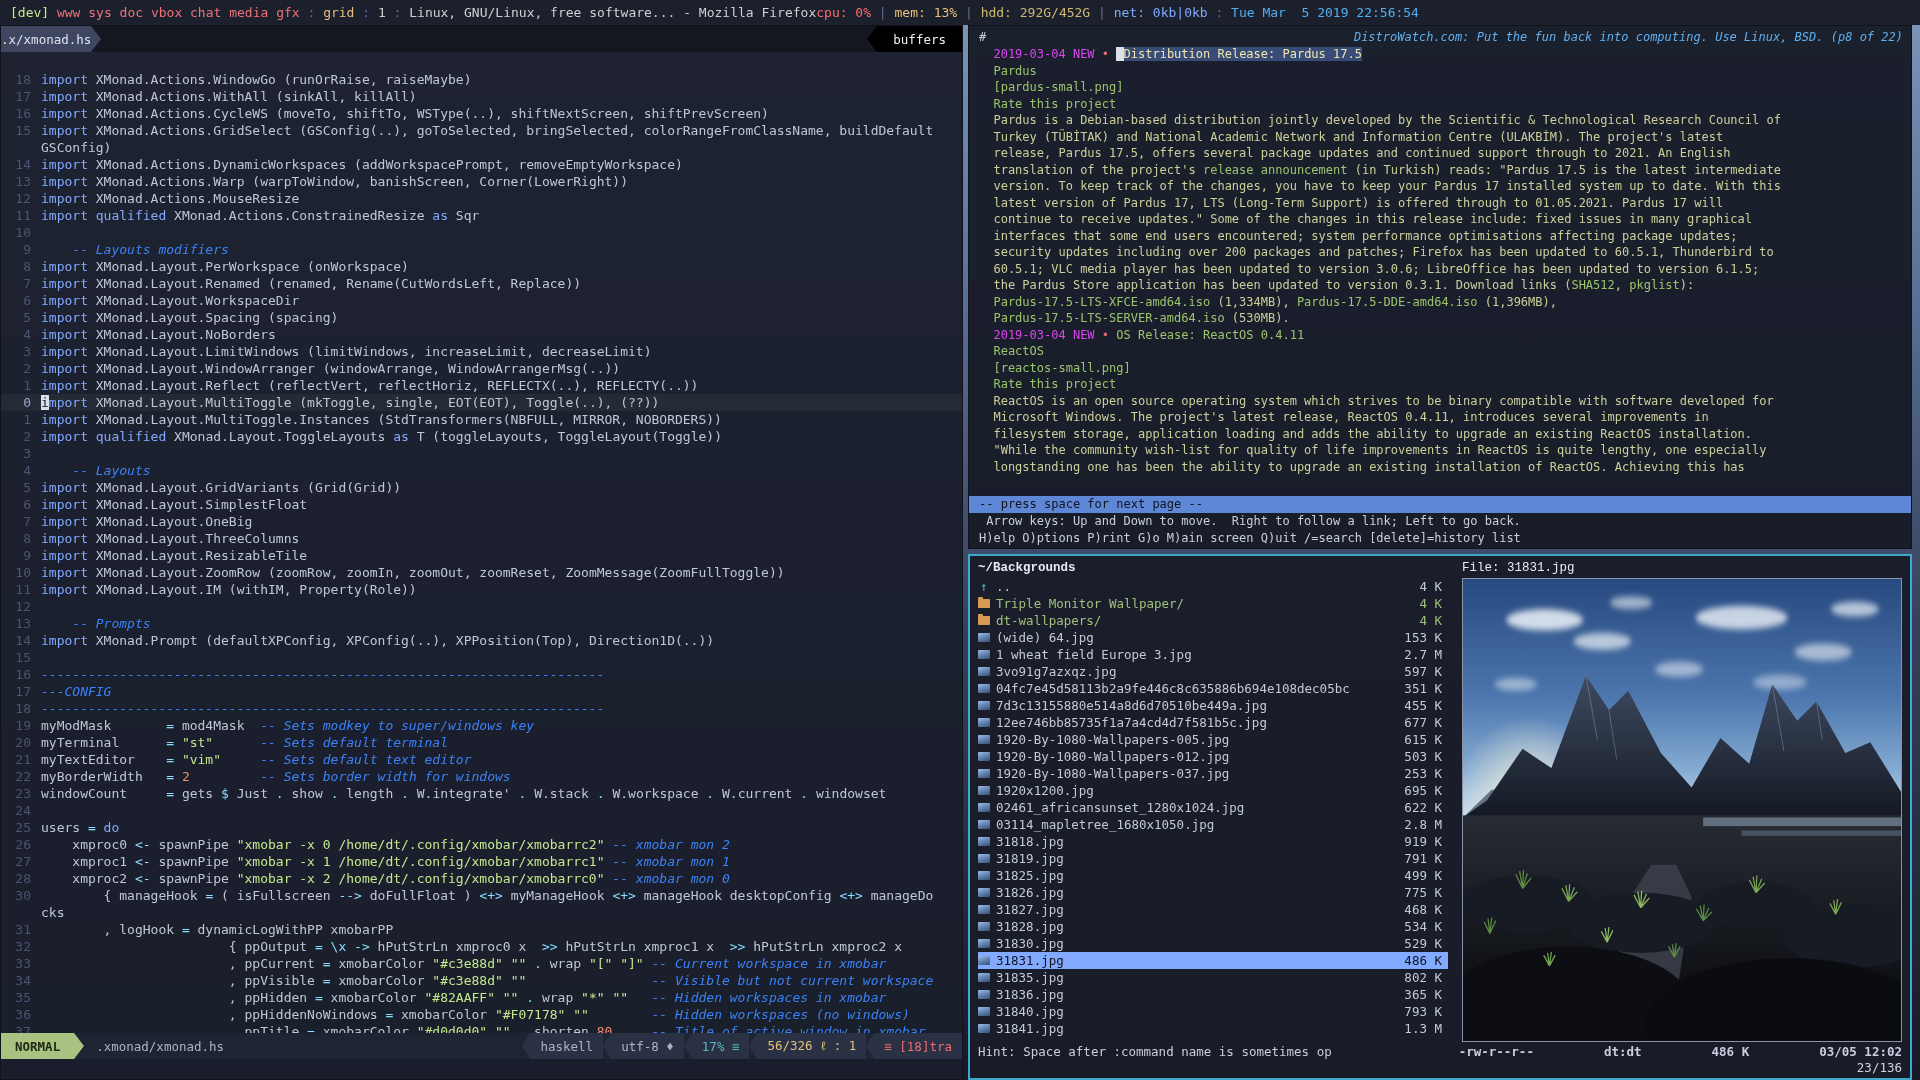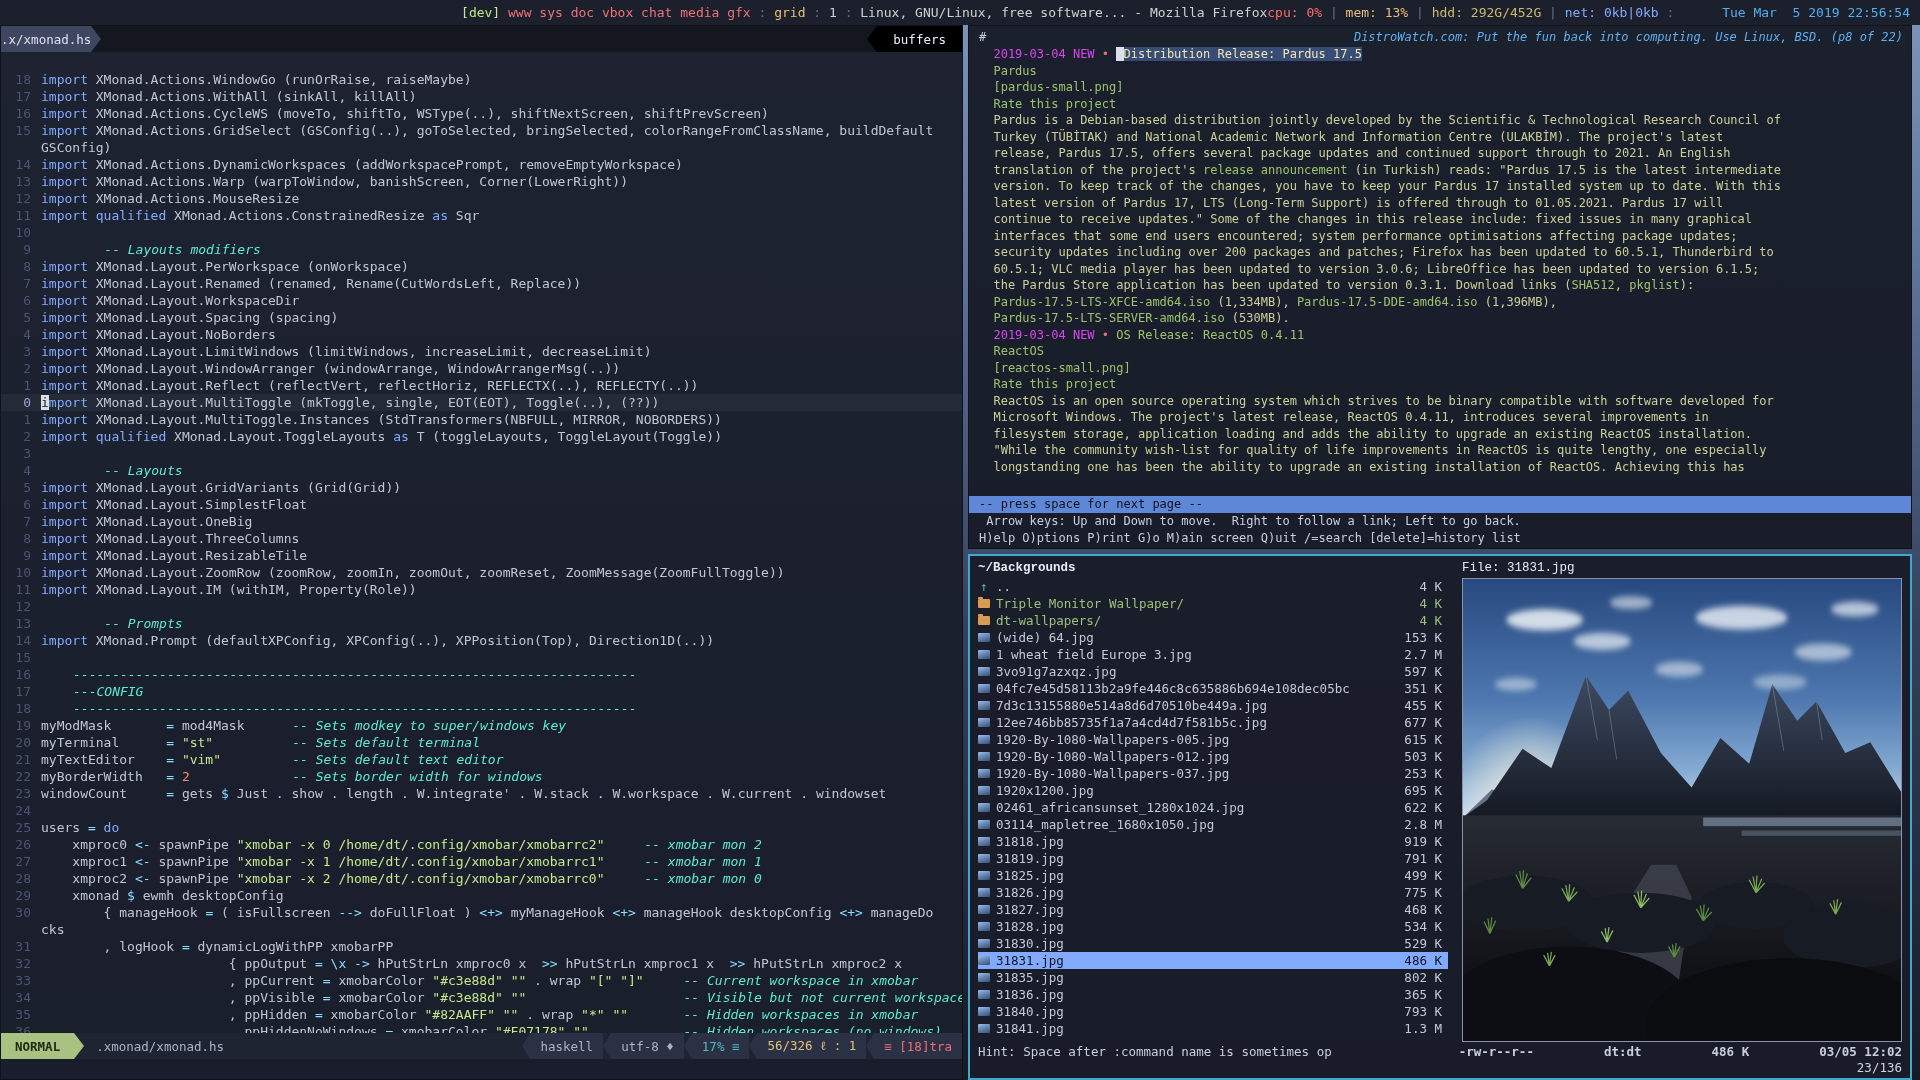--- a/index.html
+++ b/index.html
@@ -6,48 +6,48 @@
   body{
     width:1920px;height:1080px;overflow:hidden;position:relative;
     background:linear-gradient(180deg,#7d96ba 0%,#5a6f94 28%,#35415c 58%,#161a26 100%);
     font-family:"DejaVu Sans Mono",monospace;
   }
   .win{position:absolute;box-sizing:border-box;}
 
   
   #xmobar{
     left:0;top:0;width:1920px;height:25px;background:#1b202c;
-    display:flex;align-items:center;justify-content:flex-end;
+    display:flex;align-items:center;justify-content:flex-start;
     padding:0 10px;font-size:13px;white-space:pre;box-sizing:border-box;
   }
   #xmobar span{white-space:pre;}
   .wsc{color:#c3e88d;} .wsh{color:#f07178;}
   .lay{color:#ecbe7b;} .cnt{color:#d0d0d0;} .ttl{color:#d0d0d0;}
   .sep,.pad{color:#646e8a;}
   .cpu{color:#ff6c6b;} .mem{color:#ecbe7b;} .hdd{color:#cdb96f;}
-  .net{color:#82aaff;} .date{color:#51afef;margin-left:40px;}
+  .net{color:#82aaff;} .date{color:#51afef;}
 
   
   #vim{left:0;top:25px;width:963px;height:1055px;
     background:rgba(27,31,44,0.97);border:1px solid #10131c;
     display:flex;flex-direction:column;}
   #vim-tabline{height:26px;background:#14171f;display:flex;align-items:stretch;flex:none;font-size:12.5px;}
   .vtab{background:#3f4660;color:#dde2ef;padding:0 0;display:flex;align-items:center;}
   .vtab-arrow{width:0;height:0;border-top:13px solid transparent;border-bottom:13px solid transparent;border-left:10px solid #3f4660;}
   .tab-fill{flex:1;}
   .buffers-arrow{width:0;height:0;border-top:13px solid transparent;border-bottom:13px solid transparent;border-right:10px solid #000;}
   .vtab-buffers{background:#000;color:#eceff6;padding:0 16px;display:flex;align-items:center;}
 
   #vim-content{flex:1;overflow:hidden;font-size:13px;line-height:17px;padding-top:19px;}
   .vline{display:flex;height:17px;white-space:pre;}
   .vline.cl{background:rgba(255,255,255,0.045);}
   .vline .num{width:30px;text-align:right;padding-right:10px;color:#4c5374;flex:none;}
   .vline.cl .num{color:#9aa5ce;}
   .code{white-space:pre;}
-  .k{color:#82aaff;} .p{color:#bfc7d5;} .c{color:#5eead4;font-style:italic;margin-left:32px;}
+  .k{color:#82aaff;} .p{color:#bfc7d5;} .c{color:#3b82f6;font-style:italic;}
   .s{color:#c3e88d;} .nm{color:#f78c6c;} .o{color:#89ddff;}
   .cur{background:#dbe0ea;color:#16181f;}
 
   #vim-status{height:26px;flex:none;background:#1f2432;display:flex;align-items:stretch;font-size:12.5px;}
   .st-mode{background:#a9c181;color:#222a16;font-weight:bold;padding:0 14px;display:flex;align-items:center;}
   .st-arrow{width:0;height:0;border-top:13px solid transparent;border-bottom:13px solid transparent;border-left:10px solid #a9c181;}
   .st-file{padding:0 12px;color:#aab3c9;display:flex;align-items:center;}
   .st-fill{flex:1;}
   .st-rsep{width:0;height:0;border-top:13px solid transparent;border-bottom:13px solid transparent;border-right:8px solid #2b3144;}
   .st-seg{background:#2b3144;color:#aab3c9;padding:0 10px;display:flex;align-items:center;white-space:pre;}
@@ -156,21 +156,20 @@
       <div class="vline"><span class="num">19</span><span class="code"><span class="p">myModMask       </span><span class="o">=</span><span class="p"> mod4Mask  </span><span class="c">-- Sets modkey to super/windows key</span></span></div>
       <div class="vline"><span class="num">20</span><span class="code"><span class="p">myTerminal      </span><span class="o">=</span><span class="p"> </span><span class="s">"st"</span><span class="p">      </span><span class="c">-- Sets default terminal</span></span></div>
       <div class="vline"><span class="num">21</span><span class="code"><span class="p">myTextEditor    </span><span class="o">=</span><span class="p"> </span><span class="s">"vim"</span><span class="p">     </span><span class="c">-- Sets default text editor</span></span></div>
       <div class="vline"><span class="num">22</span><span class="code"><span class="p">myBorderWidth   </span><span class="o">=</span><span class="p"> </span><span class="nm">2</span><span class="p">         </span><span class="c">-- Sets border width for windows</span></span></div>
       <div class="vline"><span class="num">23</span><span class="code"><span class="p">windowCount     </span><span class="o">=</span><span class="p"> gets </span><span class="o">$</span><span class="p"> Just </span><span class="o">.</span><span class="p"> show </span><span class="o">.</span><span class="p"> length </span><span class="o">.</span><span class="p"> W.integrate' </span><span class="o">.</span><span class="p"> W.stack </span><span class="o">.</span><span class="p"> W.workspace </span><span class="o">.</span><span class="p"> W.current </span><span class="o">.</span><span class="p"> windowset</span></span></div>
       <div class="vline"><span class="num">24</span><span class="code"></span></div>
       <div class="vline"><span class="num">25</span><span class="code"><span class="p">users </span><span class="o">=</span><span class="k"> do</span></span></div>
       <div class="vline"><span class="num">26</span><span class="code"><span class="p">    xmproc0 </span><span class="o">&lt;-</span><span class="p"> spawnPipe </span><span class="s">"xmobar -x 0 /home/dt/.config/xmobar/xmobarrc2"</span><span class="p"> </span><span class="c">-- xmobar mon 2</span></span></div>
       <div class="vline"><span class="num">27</span><span class="code"><span class="p">    xmproc1 </span><span class="o">&lt;-</span><span class="p"> spawnPipe </span><span class="s">"xmobar -x 1 /home/dt/.config/xmobar/xmobarrc1"</span><span class="p"> </span><span class="c">-- xmobar mon 1</span></span></div>
       <div class="vline"><span class="num">28</span><span class="code"><span class="p">    xmproc2 </span><span class="o">&lt;-</span><span class="p"> spawnPipe </span><span class="s">"xmobar -x 2 /home/dt/.config/xmobar/xmobarrc0"</span><span class="p"> </span><span class="c">-- xmobar mon 0</span></span></div>
-      <div class="vline"><span class="num">29</span><span class="code"><span class="p">    xmonad </span><span class="o">$</span><span class="p"> ewmh desktopConfig</span></span></div>
       <div class="vline"><span class="num">30</span><span class="code"><span class="p">        { manageHook </span><span class="o">=</span><span class="p"> ( isFullscreen </span><span class="o">--&gt;</span><span class="p"> doFullFloat ) </span><span class="o">&lt;+&gt;</span><span class="p"> myManageHook </span><span class="o">&lt;+&gt;</span><span class="p"> manageHook desktopConfig </span><span class="o">&lt;+&gt;</span><span class="p"> manageDo</span></span></div>
       <div class="vline"><span class="num"></span><span class="code"><span class="p">cks</span></span></div>
       <div class="vline"><span class="num">31</span><span class="code"><span class="p">        , logHook </span><span class="o">=</span><span class="p"> dynamicLogWithPP xmobarPP</span></span></div>
       <div class="vline"><span class="num">32</span><span class="code"><span class="p">                        { ppOutput </span><span class="o">=</span><span class="p"> </span><span class="o">\x -&gt;</span><span class="p"> hPutStrLn xmproc0 x  </span><span class="o">&gt;&gt;</span><span class="p"> hPutStrLn xmproc1 x  </span><span class="o">&gt;&gt;</span><span class="p"> hPutStrLn xmproc2 x</span></span></div>
       <div class="vline"><span class="num">33</span><span class="code"><span class="p">                        , ppCurrent </span><span class="o">=</span><span class="p"> xmobarColor </span><span class="s">"#c3e88d"</span><span class="p"> </span><span class="s">""</span><span class="p"> </span><span class="o">.</span><span class="p"> wrap </span><span class="s">"["</span><span class="p"> </span><span class="s">"]"</span><span class="p"> </span><span class="c">-- Current workspace in xmobar</span></span></div>
       <div class="vline"><span class="num">34</span><span class="code"><span class="p">                        , ppVisible </span><span class="o">=</span><span class="p"> xmobarColor </span><span class="s">"#c3e88d"</span><span class="p"> </span><span class="s">""</span><span class="p">                </span><span class="c">-- Visible but not current workspace</span></span></div>
       <div class="vline"><span class="num">35</span><span class="code"><span class="p">                        , ppHidden </span><span class="o">=</span><span class="p"> xmobarColor </span><span class="s">"#82AAFF"</span><span class="p"> </span><span class="s">""</span><span class="p"> </span><span class="o">.</span><span class="p"> wrap </span><span class="s">"*"</span><span class="p"> </span><span class="s">""</span><span class="p">   </span><span class="c">-- Hidden workspaces in xmobar</span></span></div>
       <div class="vline"><span class="num">36</span><span class="code"><span class="p">                        , ppHiddenNoWindows </span><span class="o">=</span><span class="p"> xmobarColor </span><span class="s">"#F07178"</span><span class="p"> </span><span class="s">""</span><span class="p">        </span><span class="c">-- Hidden workspaces (no windows)</span></span></div>
       <div class="vline"><span class="num">37</span><span class="code"><span class="p">                        , ppTitle </span><span class="o">=</span><span class="p"> xmobarColor </span><span class="s">"#d0d0d0"</span><span class="p"> </span><span class="s">""</span><span class="p"> </span><span class="o">.</span><span class="p"> shorten </span><span class="nm">80</span><span class="p">     </span><span class="c">-- Title of active window in xmobar</span></span></div>
     </div>

